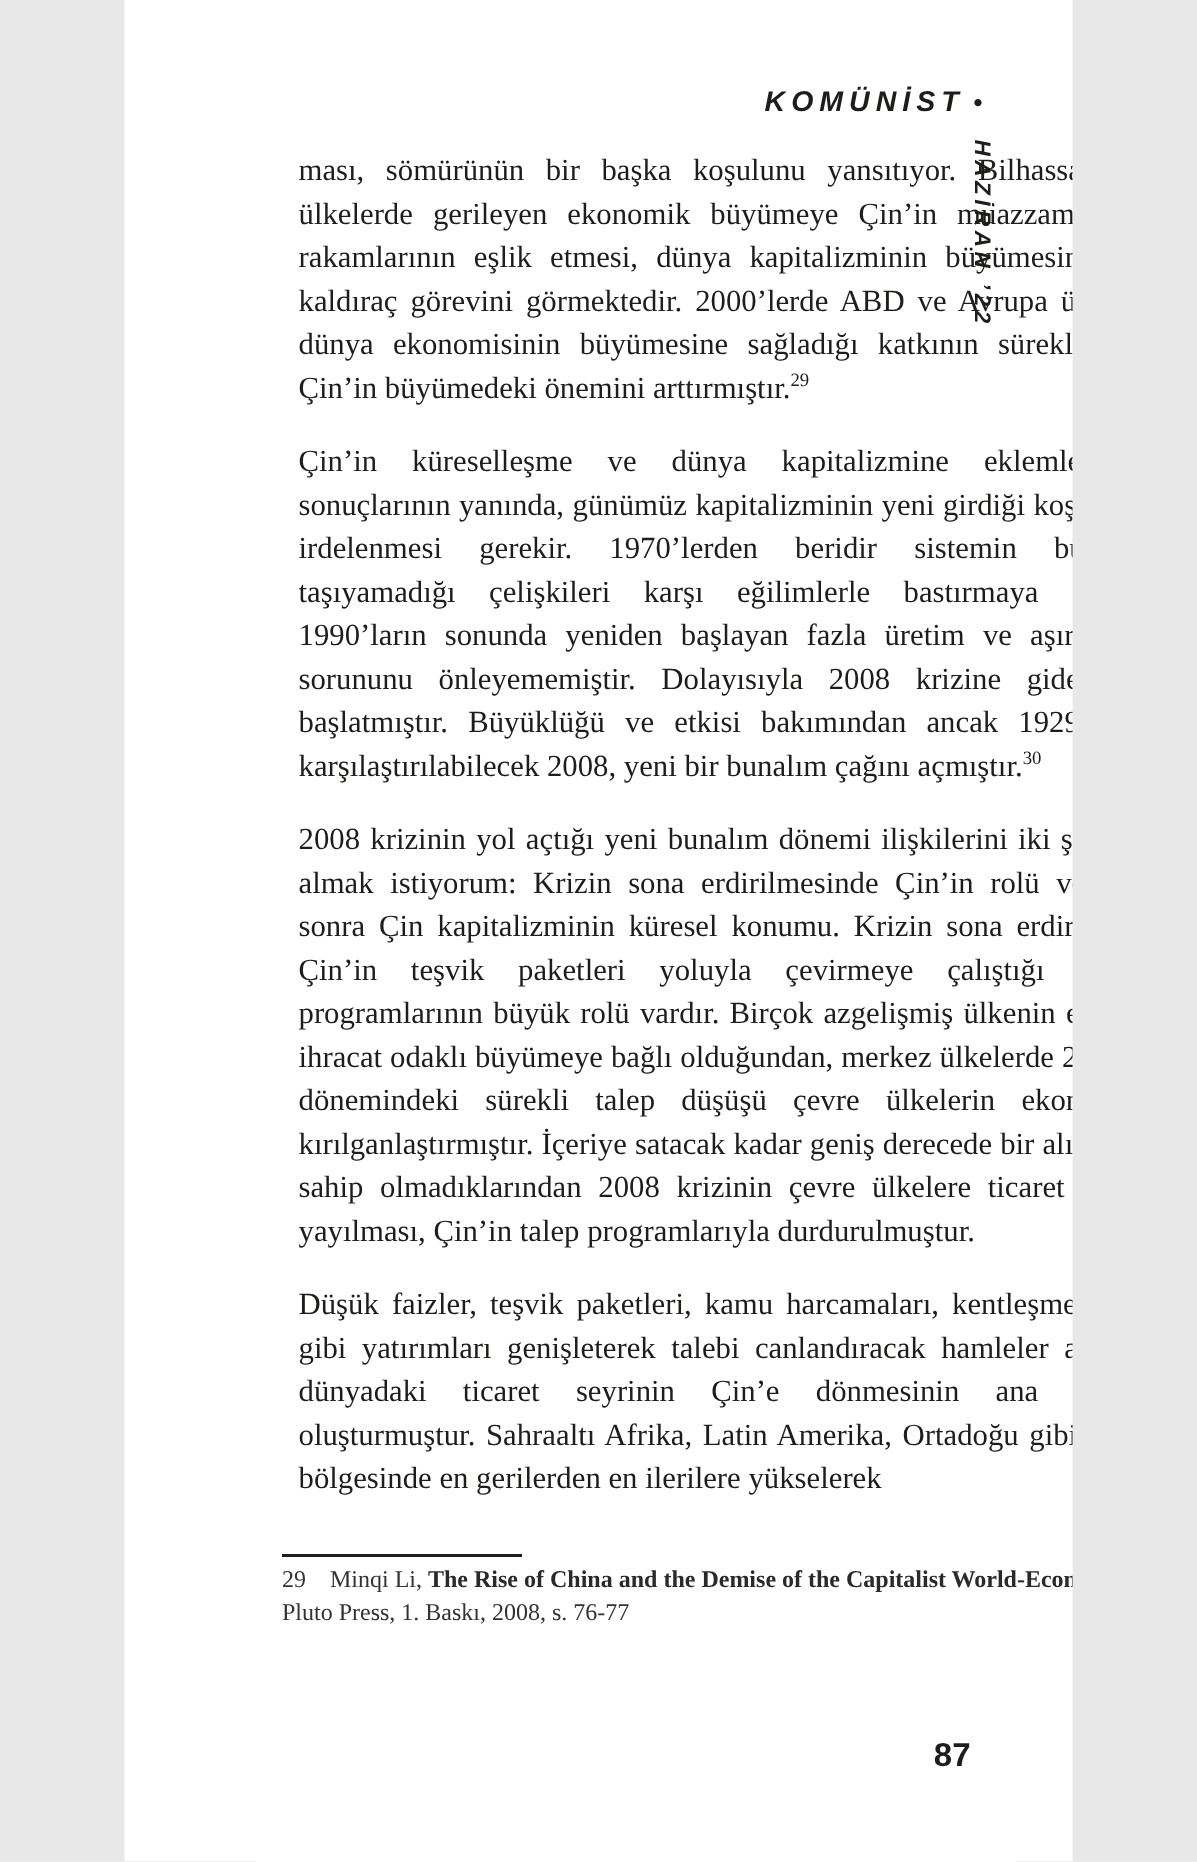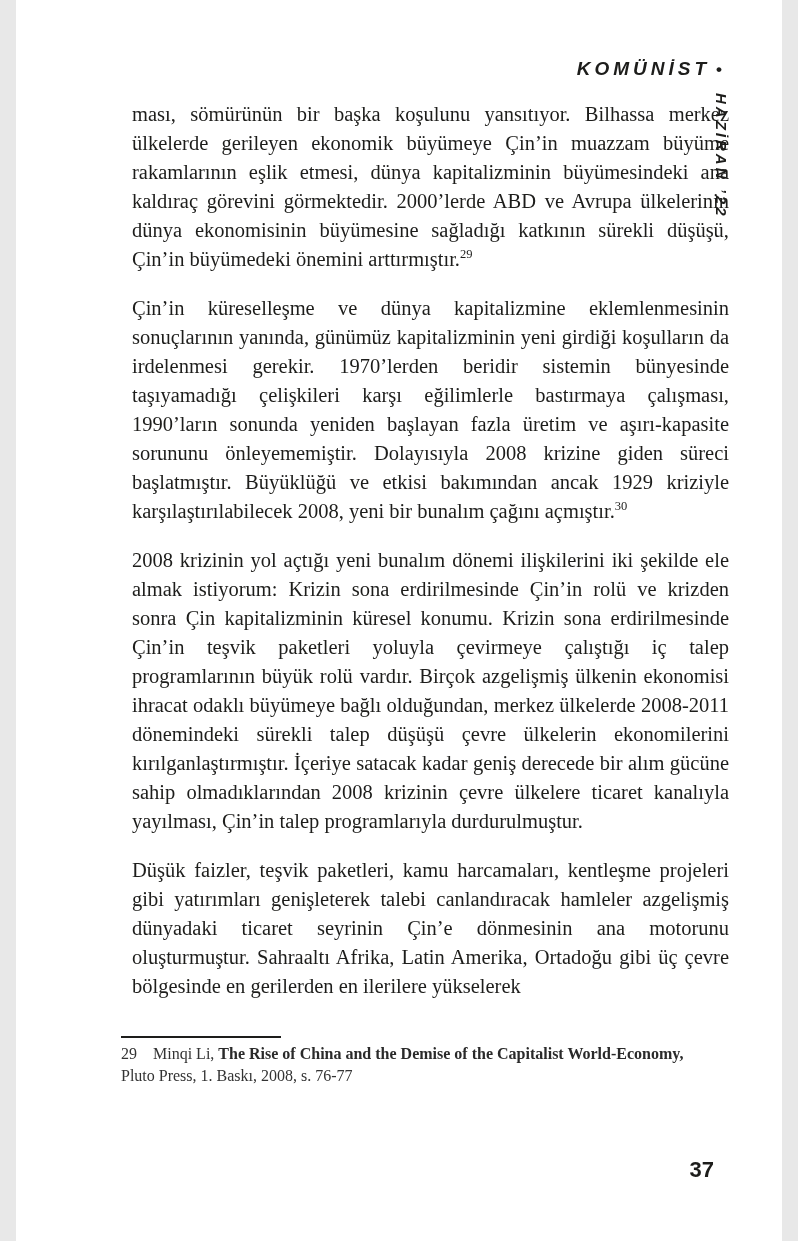--- a/index.html
+++ b/index.html
@@ -2,21 +2,21 @@
 <html lang="tr"><head>
 <meta charset="utf-8">
 <style>
   html, body {
     margin: 0;
     padding: 0;
     background: #e8e8e8;
   }
   .page {
     position: relative;
-    width: 766px;
+    width: 632px;
     height: 1241px;
     margin: 0 auto;
     background: #ffffff;
     overflow: hidden;
     color: #1d1d1b;
   }
 
   
   .journal-head {
     position: absolute;
@@ -131,15 +131,15 @@
     <p><span>Düşük faizler, teşvik paketleri, kamu harcamaları, kentleşme projeleri gibi yatırımları genişleterek talebi canlandıracak hamleler azgelişmiş dünyadaki ticaret seyrinin Çin’e dönmesinin ana motorunu oluşturmuştur. Sahraaltı Afrika, Latin Amerika, Ortadoğu gibi üç çevre bölgesinde en gerilerden en ilerilere yükselerek</span></p>
   </div>
 
   <div class="footnotes">
     <span class="footnote-rule"></span>
     <p class="footnote">
       <span class="fn-num">29</span><span>Minqi Li, </span><span class="fn-title">The Rise of China and the Demise of the Capitalist World-Economy,</span><span> Pluto Press, 1. Baskı, 2008, s. 76-77</span>
     </p>
   </div>
 
-  <div class="page-number">37</div>
+  <div class="page-number">87</div>
 
 </div>
 
 </body></html>

